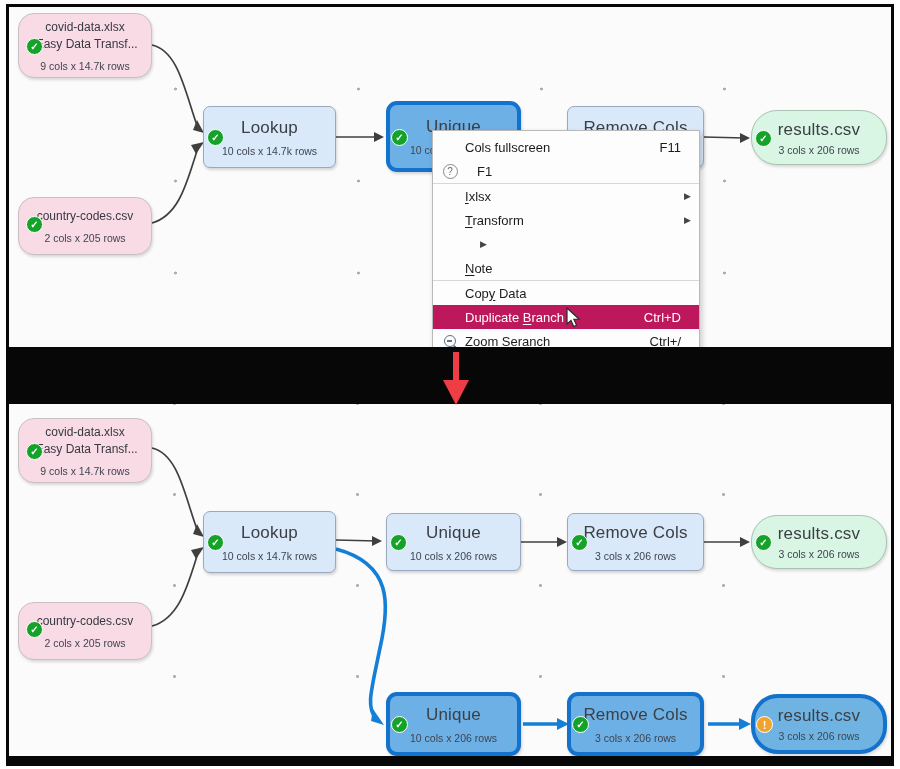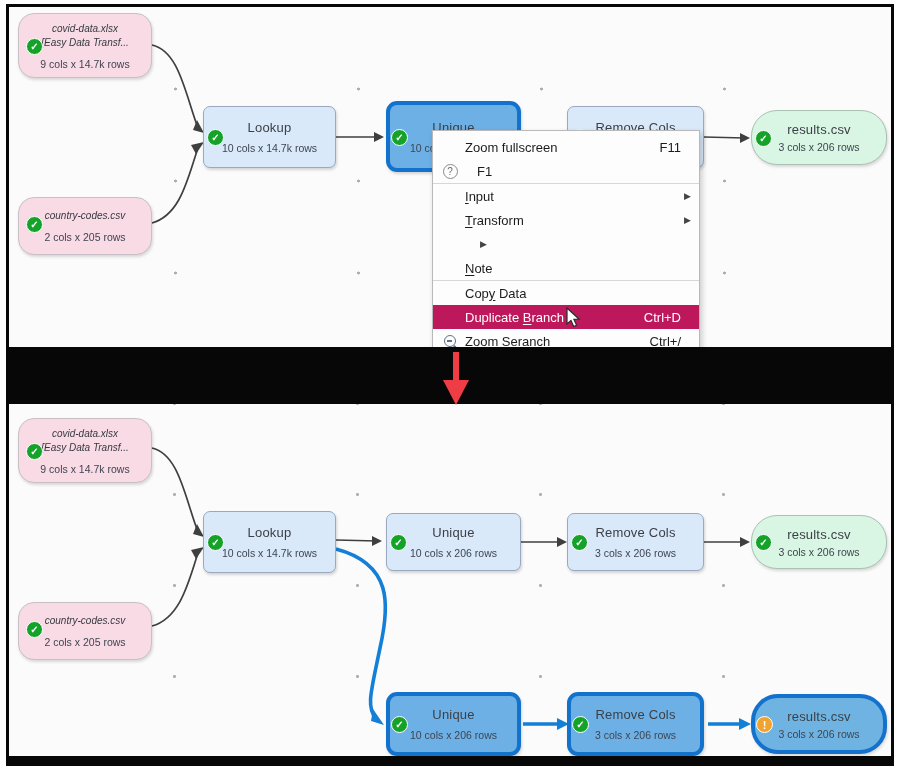--- a/index.html
+++ b/index.html
@@ -15,25 +15,25 @@
   #panel-bottom { top:404px; height:362px; border-bottom:10px solid #070707;
                   background-size:183px 91px; background-position:74px 45px; }
 
   .gap-band { position:absolute; left:6px; top:347px; width:888px; height:57px;
               background:#070707; }
 
   svg.edges { position:absolute; inset:0; pointer-events:none; }
 
   .node { position:absolute; display:flex; flex-direction:column; align-items:center;
           justify-content:center; text-align:center; }
-  .node .title { font-size:13px; color:#3c4046; letter-spacing:.2px; }
+  .node .title { font-size:17px; color:#3c4046; letter-spacing:.2px; }
   .node .stats { font-size:10.5px; color:#3f4550; margin-top:7px; }
   .file { background:#f9dbe6; border:1px solid #c9c0c6; border-radius:16px;
           box-shadow:1px 2px 3px rgba(0,0,0,.14); }
-  .file .fname { font-size:10px; color:#35393f; line-height:1.4;font-style:italic; }
+  .file .fname { font-size:12px; color:#35393f; line-height:1.4; }
   .file .stats { margin-top:8px; }
   .transform { background:#d9e9fa; border:1px solid #9aa9bf; border-radius:7px;
                box-shadow:1px 2px 3px rgba(0,0,0,.16); }
   .output { background:#d9f6e5; border:1px solid #a9c2b2; border-radius:26px;
             box-shadow:1px 2px 3px rgba(0,0,0,.14); }
   .selected { background:#6db0e6; border:4px solid #1272cc; border-radius:11px; }
   .output.selected { background:#6fb3e3; border-radius:27px; }
 
   .status { position:absolute; width:17px; height:17px; border-radius:50%;
             background:#15a228; color:#fff; font-size:10px; font-weight:bold;
@@ -124,35 +124,35 @@
 
   <div class="node output" style="left:742px; top:103px; width:136px; height:55px;">
     <span class="status">✓</span>
     <div class="title">results.csv</div>
     <div class="stats" style="margin-top:4px;">3 cols x 206 rows</div>
   </div>
 
   <div class="menu">
     <div class="mrow">
       <span class="micon"></span>
-      <span class="mlabel"><span>Zoom fullscreen</span><u></u><span></span></span>
+      <span class="mlabel"><span>Cols fullscreen</span><u></u><span></span></span>
       <span class="mshortcut">F11</span>
       <span class="msub"></span>
     </div>
     <div class="mrow">
       <span class="micon">
           <span class="help-badge">?</span>
         </span>
       <span class="mshortcut">F1</span>
       <span class="msub"></span>
     </div>
     <div class="msep"></div>
     <div class="mrow">
       <span class="micon"></span>
-      <span class="mlabel"><span></span><u>I</u><span>nput</span></span>
+      <span class="mlabel"><span></span><u>I</u><span>xlsx</span></span>
       <span class="mshortcut"></span>
       <span class="msub">▶</span>
     </div>
     <div class="mrow">
       <span class="micon"></span>
       <span class="mlabel"><span></span><u>T</u><span>ransform</span></span>
       <span class="mshortcut"></span>
       <span class="msub">▶</span>
     </div>
     <div class="mrow">

